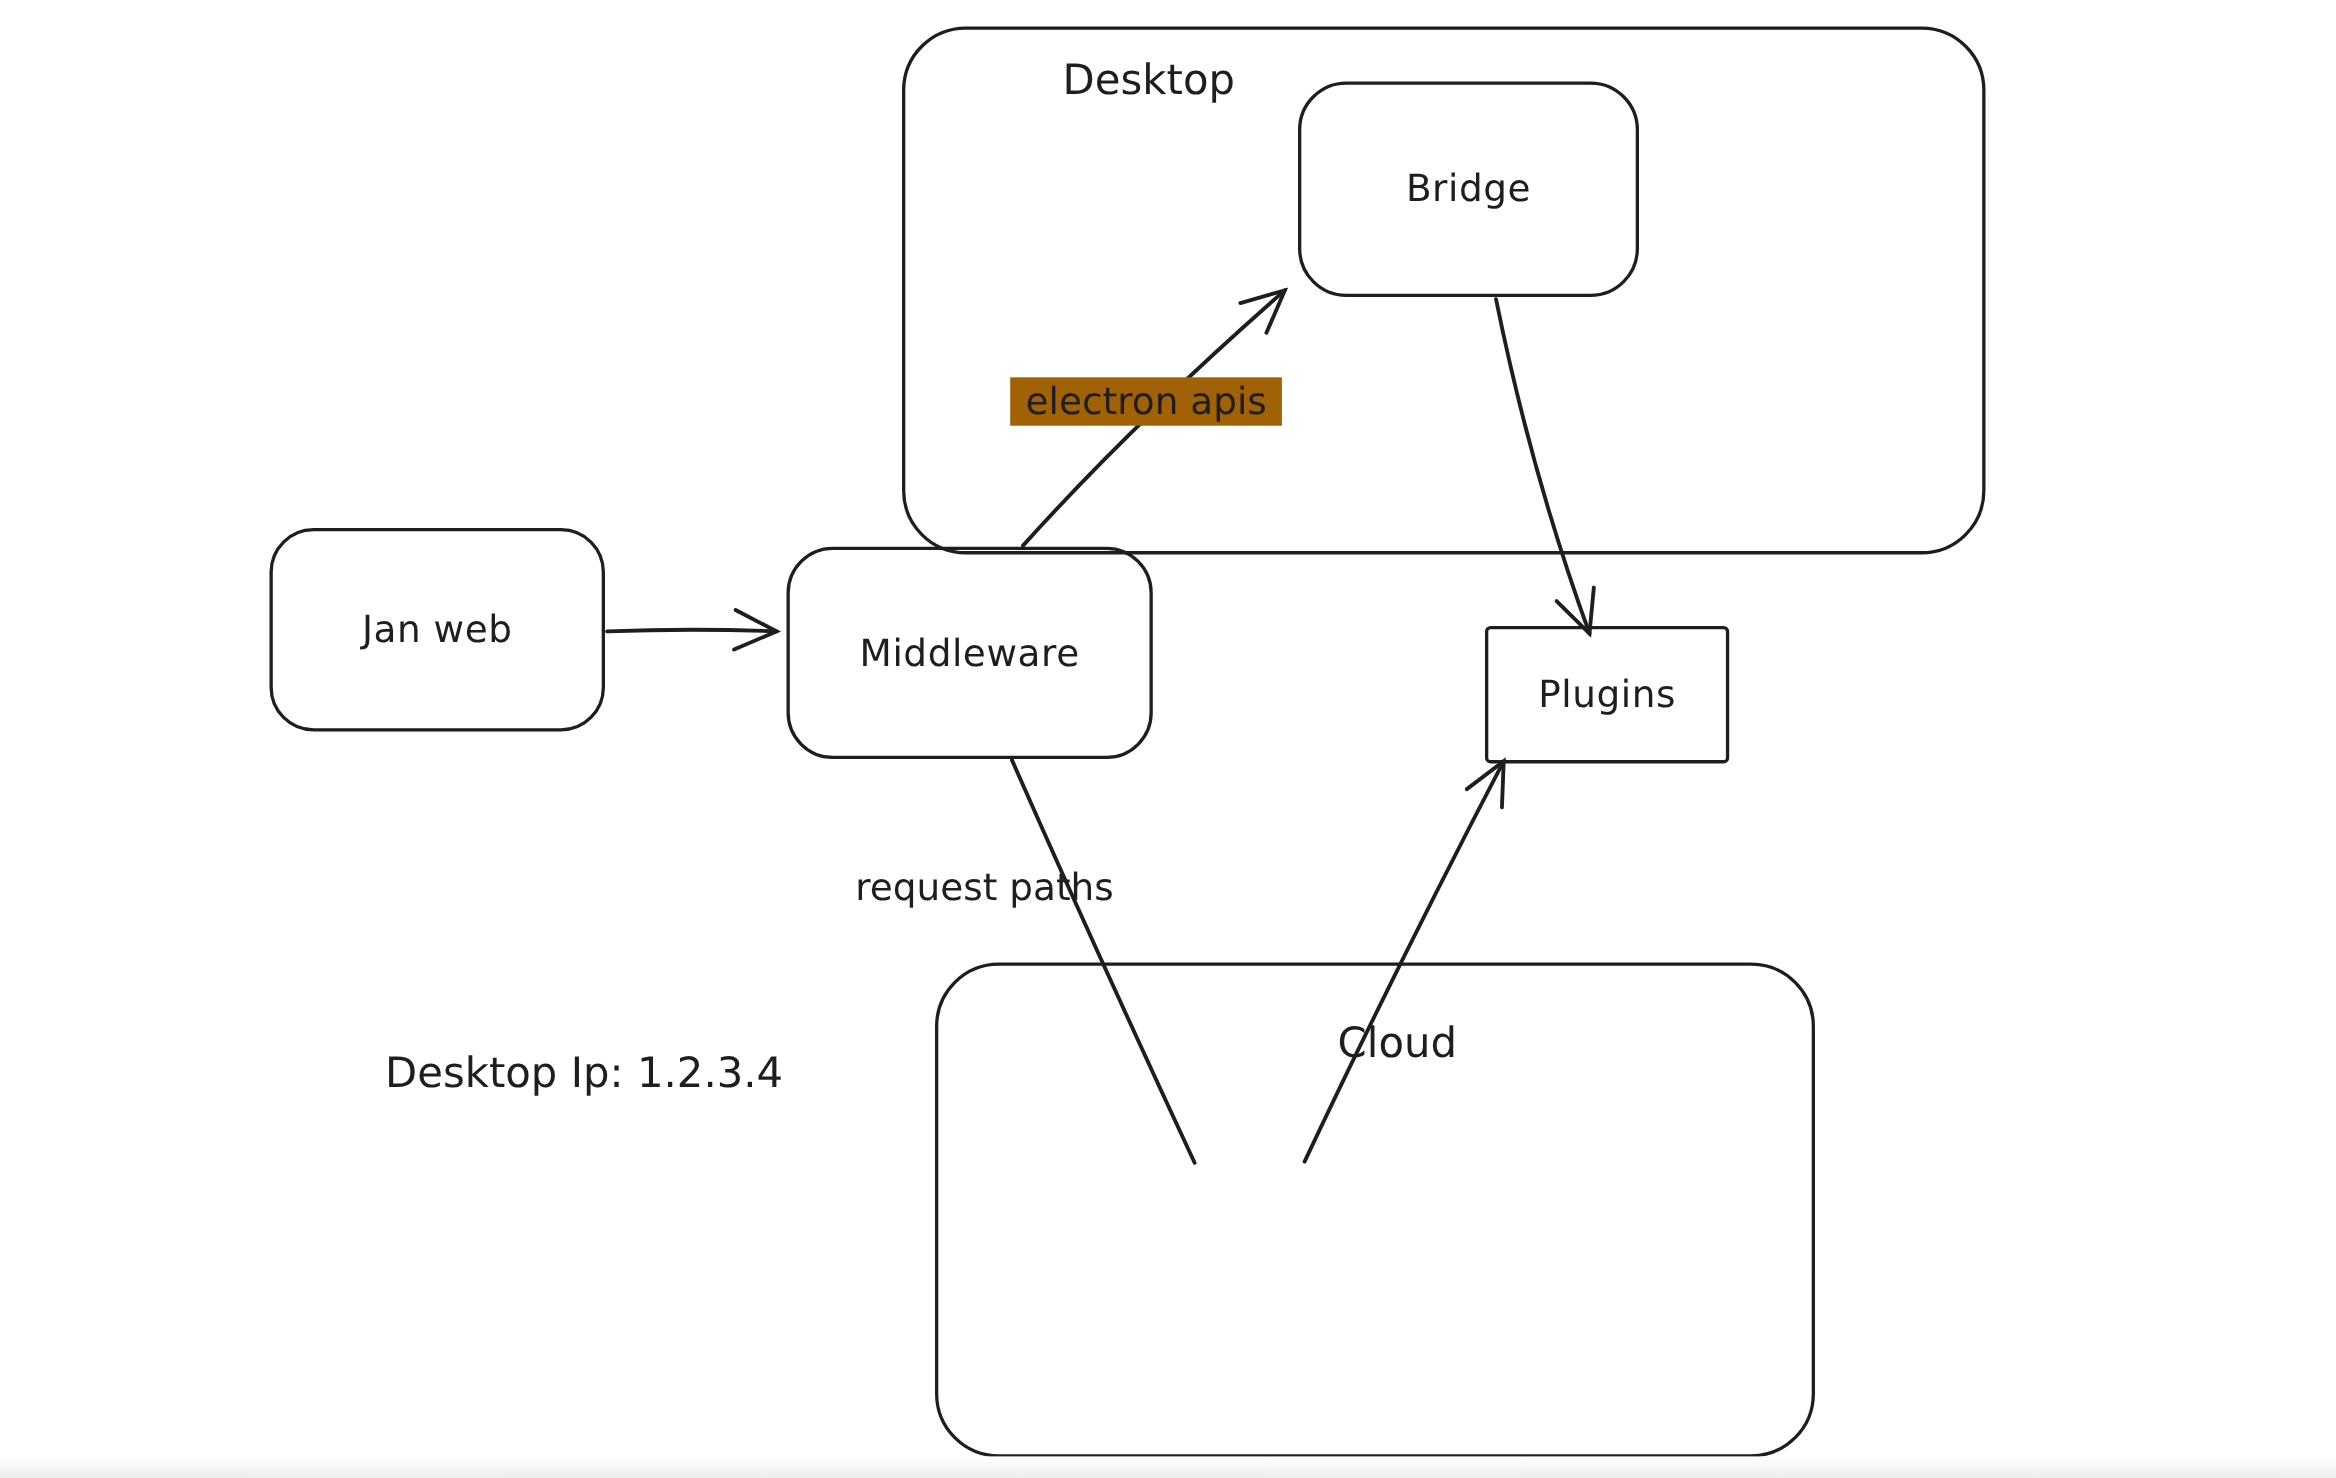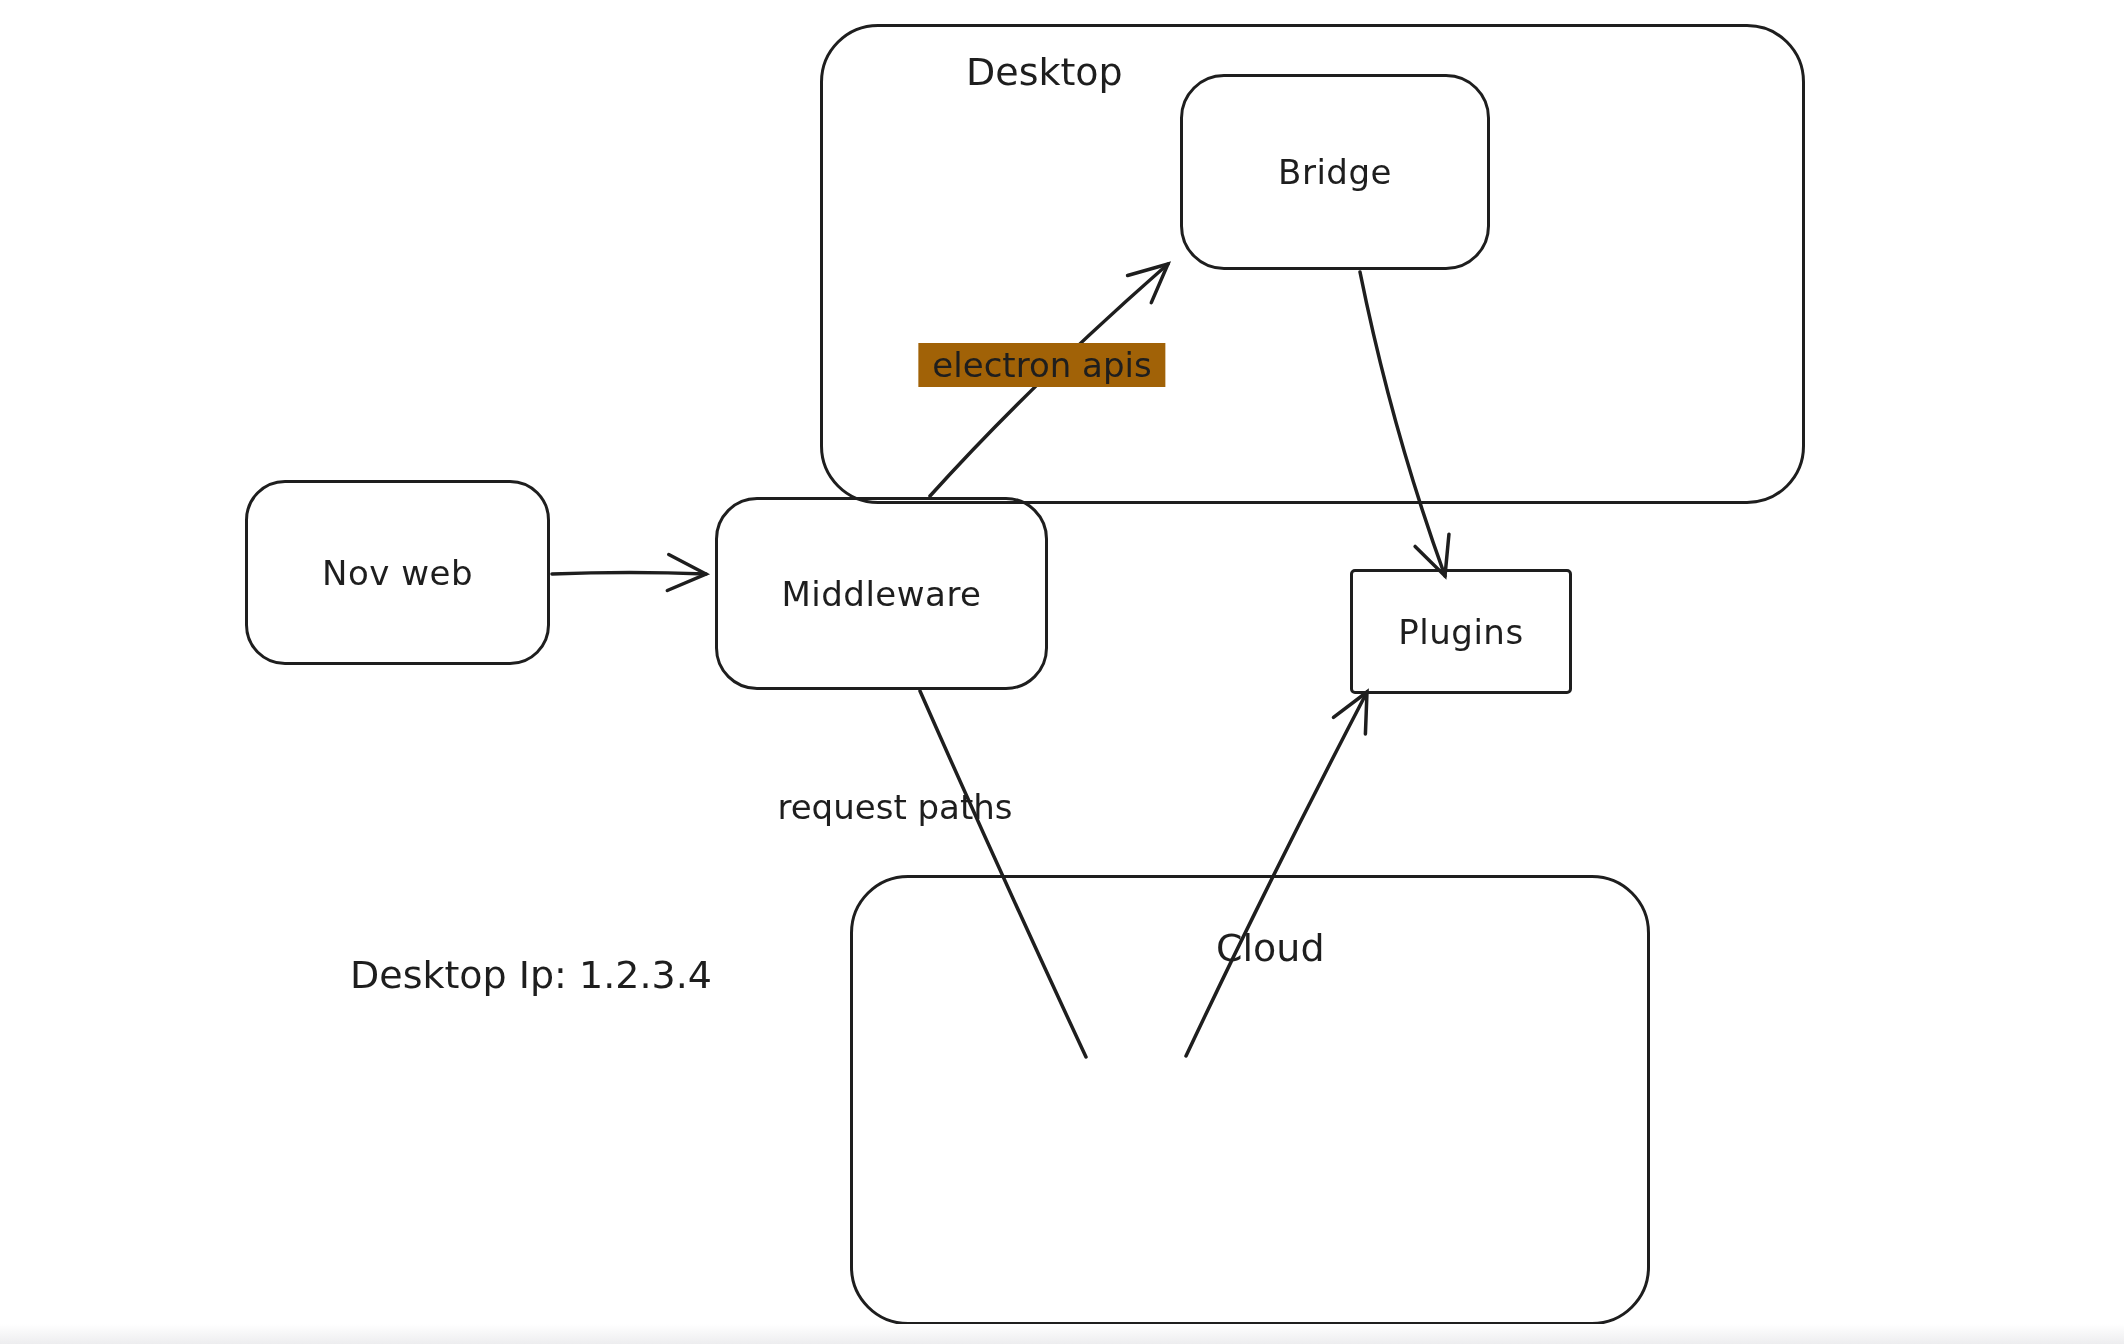--- a/index.html
+++ b/index.html
@@ -74,21 +74,21 @@
   <div class="shape desktop-box"></div>
   <div class="float-label container-label desktop-label">Desktop</div>
 
   <div class="shape cloud-box"></div>
   <div class="float-label container-label cloud-label">Cloud</div>
 
   <div class="float-label edge-label masked electron-apis-label">electron apis</div>
   <div class="float-label edge-label request-paths-label">request paths</div>
 
   <div class="shape node janweb-box">
-    <span class="node-label">Nov web</span>
+    <span class="node-label">Jan web</span>
   </div>
 
   <div class="shape node middleware-box">
     <span class="node-label">Middleware</span>
   </div>
 
   <div class="shape node bridge-box">
     <span class="node-label">Bridge</span>
   </div>
 

